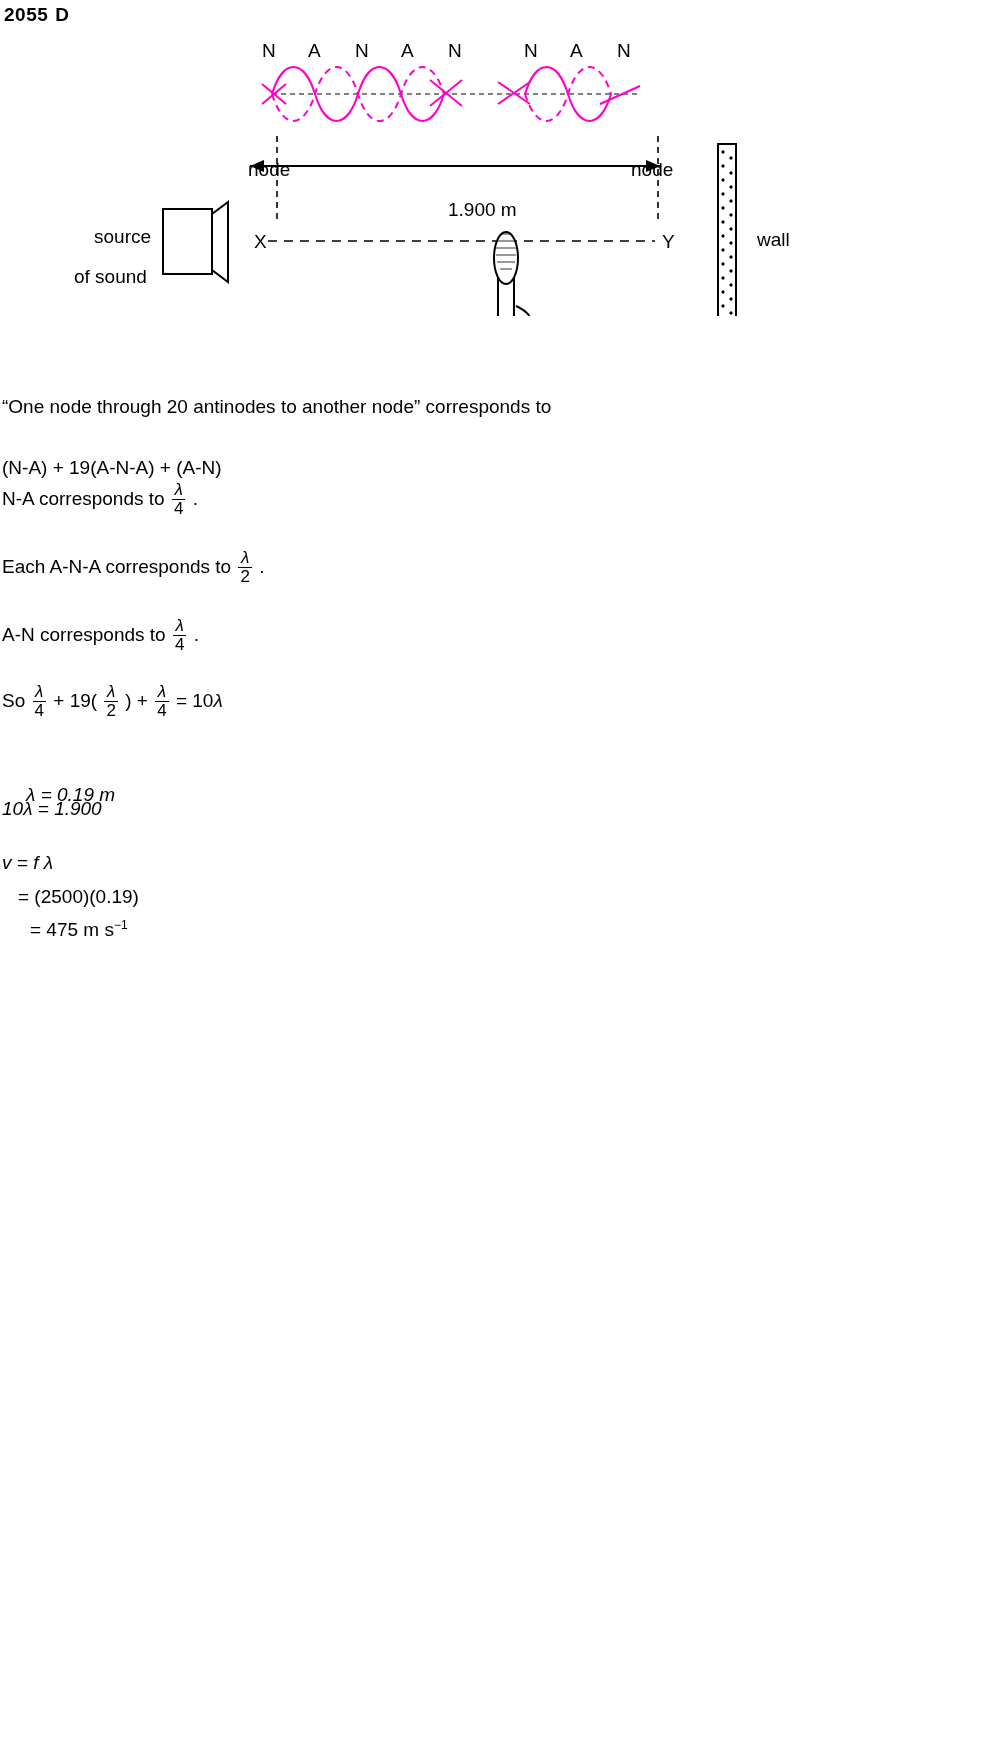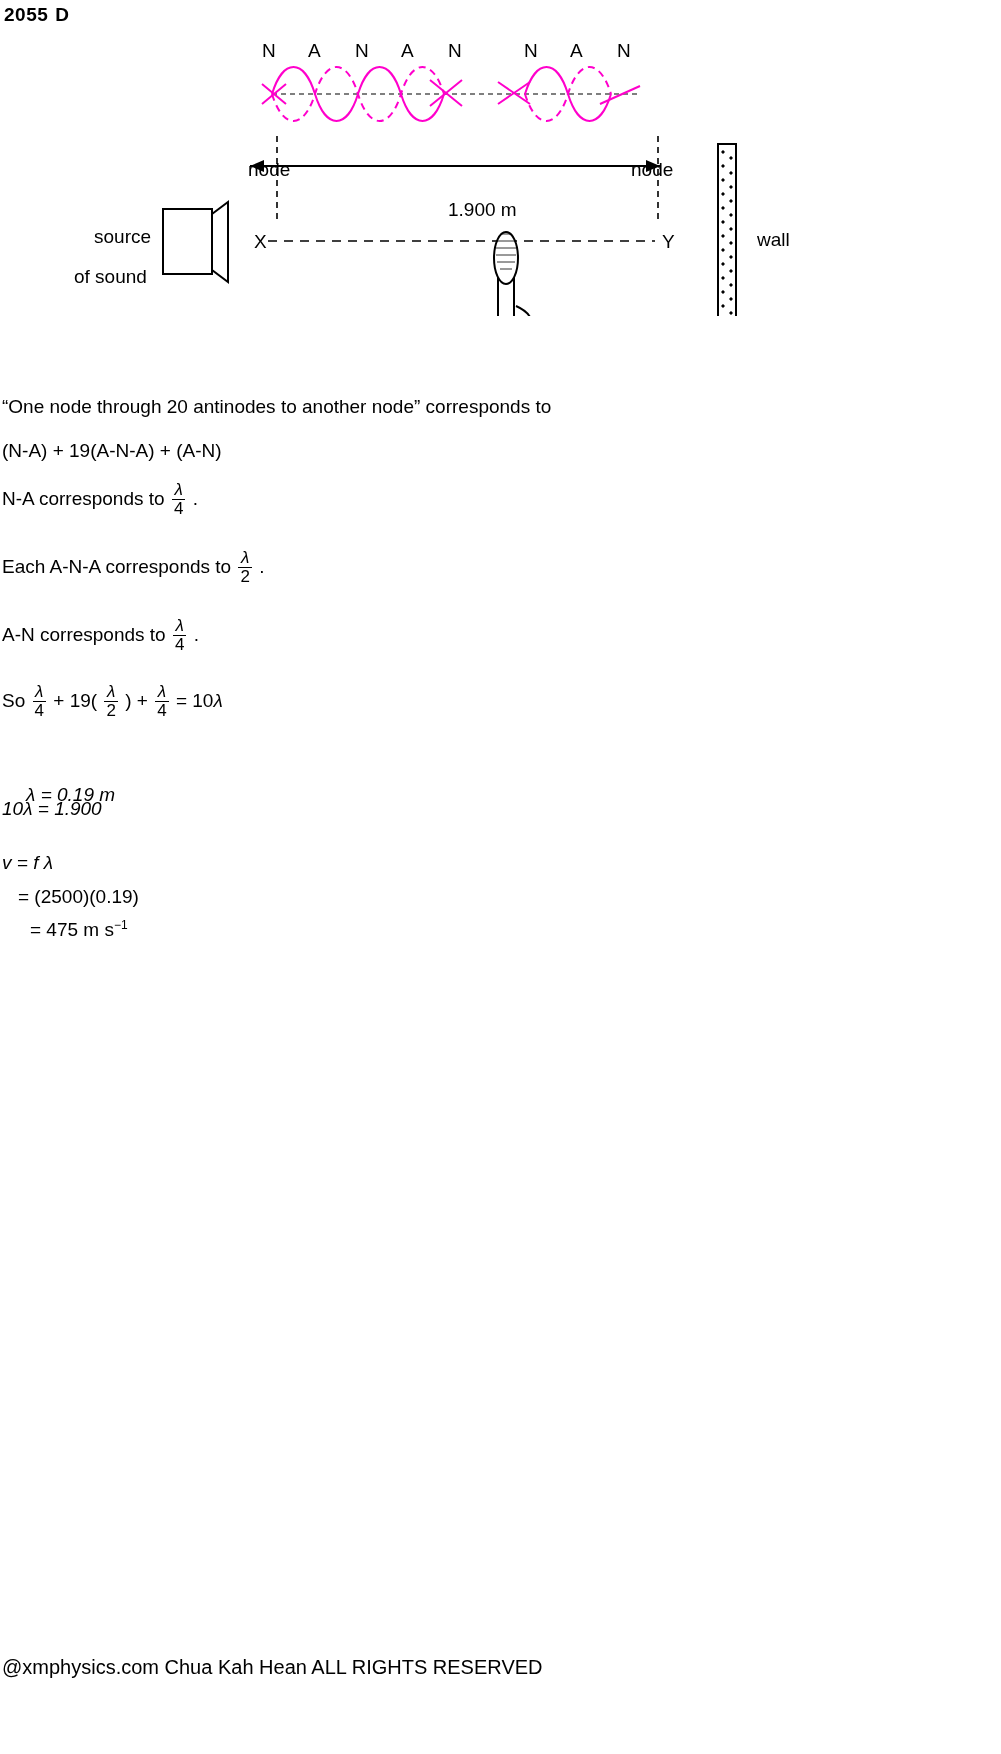--- a/index.html
+++ b/index.html
@@ -215,21 +215,21 @@
     <div class="fig-label" style="left:86px; top:200px;margin-left:8px;">source</div>
     <div class="fig-label" style="left:74px; top:240px;">of sound</div>
 
     <div class="fig-label" style="left:254px; top:205px;">X</div>
     <div class="fig-label" style="left:662px; top:205px;">Y</div>
     <div class="fig-label" style="left:757px; top:203px;">wall</div>
   </div>
 
   <div class="line" style="left:2px; top:372px;">“One node through 20 antinodes to another node” corresponds to</div>
 
-  <div class="line" style="left:2px; top:416px;text-align:center;">(N-A) + 19(A-N-A) + (A-N)</div>
+  <div class="line" style="left:2px; top:433px;text-align:center;">(N-A) + 19(A-N-A) + (A-N)</div>
 
   <div class="line" style="left:2px; top:458px;">
     <span>N-A corresponds to</span>
     <span class="frac">
       <span class="num">λ</span>
       <span class="den">4</span>
     </span>
     <span>.</span>
   </div>
 
@@ -274,14 +274,13 @@
 
   <div class="mathline ital" style="left:2px; top:752px;margin-top:46px;">10λ = 1.900</div>
   <div class="mathline ital" style="left:26px; top:784px;">λ = 0.19 m</div>
 
   <div class="mathline ital" style="left:2px; top:852px;">v = f λ</div>
   <div class="mathline" style="left:18px; top:886px;">= (2500)(0.19)</div>
   <div class="mathline" style="left:18px; top:918px;margin-left:12px;">
     <span>= 475 m s</span><sup>−1</sup>
   </div>
 
-  <div class="footer">@xmphysics.com Chua Kah Hean ALL RIGHTS RESERVED</div>
 </div>
 
 </body></html>

